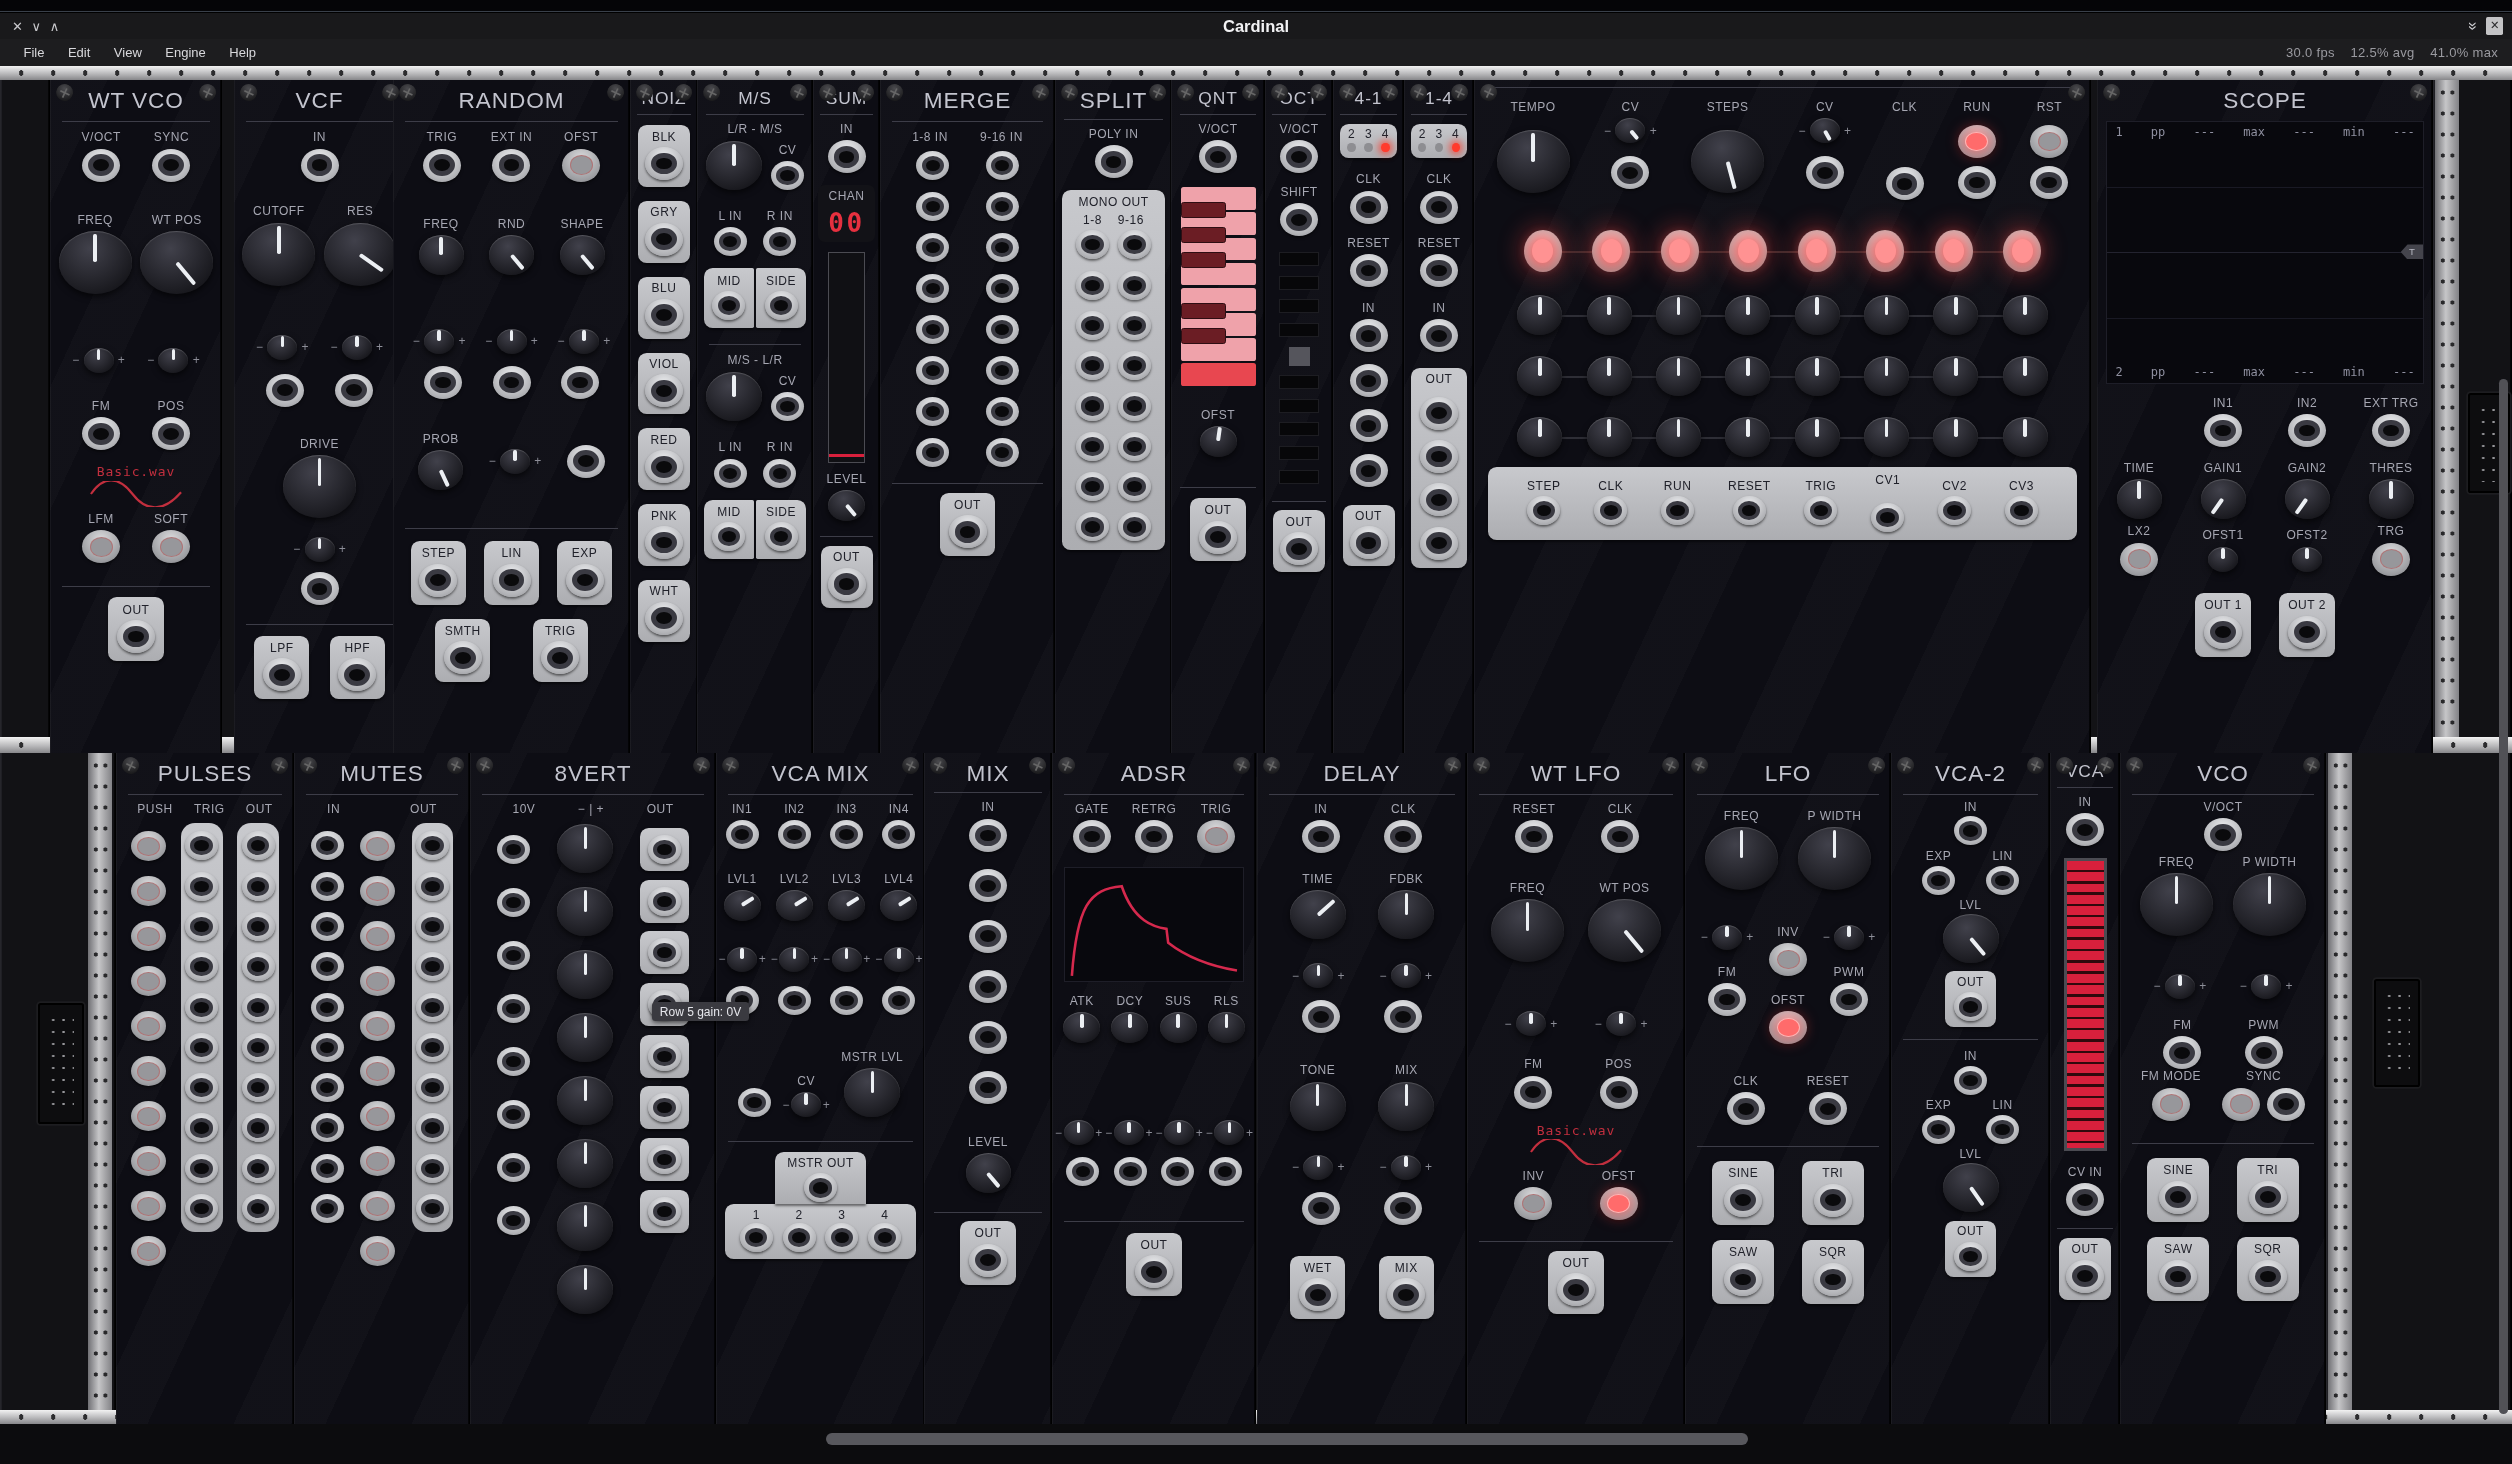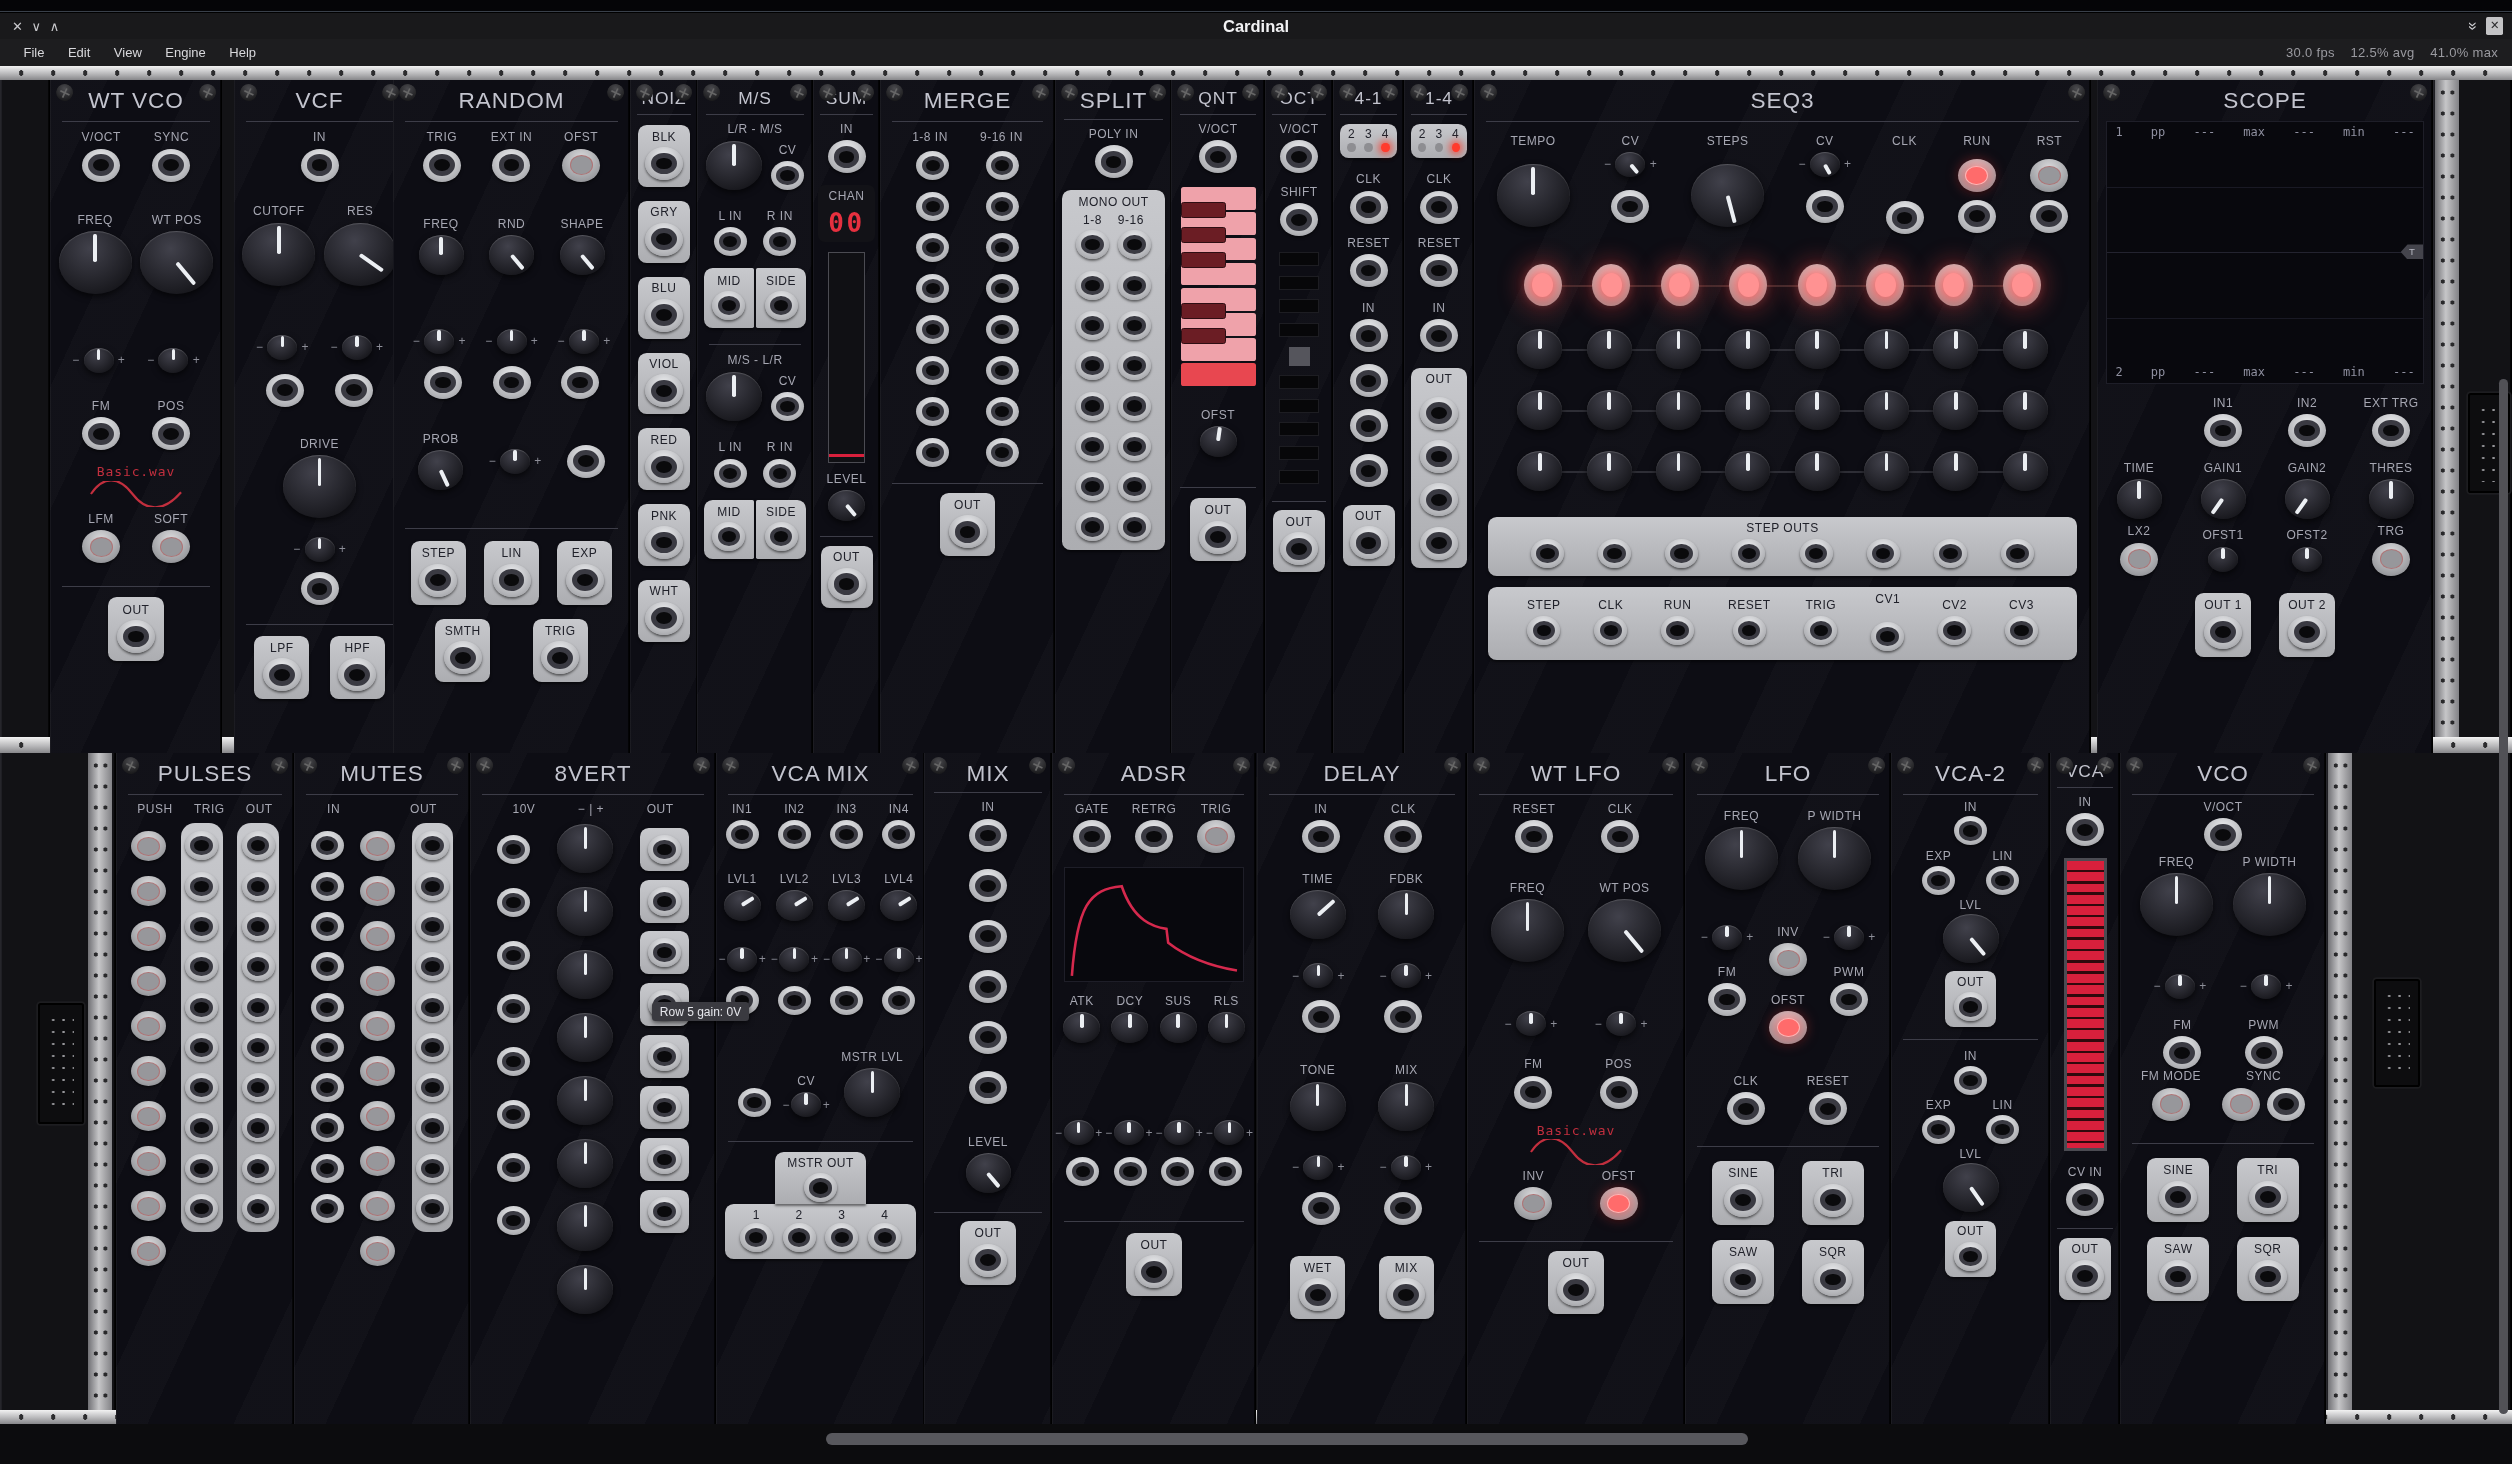--- a/index.html
+++ b/index.html
@@ -733,21 +733,20 @@
       <div class="lg" style="margin:15.7px 7px 0;padding:4.3px 7px 8.7px;gap:10.4px">
         <span class="lbl">OUT</span>
         <div class="port"></div>
           <div class="port"></div>
           <div class="port"></div>
           <div class="port"></div>
       </div>
     </div>
 
     <div class="m" style="left:1474px;width:617px">
-      <div class="mtitle">SEQ3</div>
         <div class="hr"></div>
       <div style="display:flex;justify-content:space-between;padding:12px 22.6px 0;align-items:flex-start">
         <div class="col">
             <span class="lbl">TEMPO</span>
             <div class="knob kxl" style="margin-top:12px"></div>
           </div>
         <div class="col">
             <span class="lbl">CV</span>
           <div class="trimw">
               <span>−</span>
@@ -821,33 +820,20 @@
       <div class="rw" style="margin:21px 19px 0;position:relative">
         <div style="position:absolute;left:38px;right:38px;top:50%;height:1.7px;background:#2e2e36"></div>
         <div class="knob kmd" style="z-index:1"></div>
           <div class="knob kmd" style="z-index:1"></div>
           <div class="knob kmd" style="z-index:1"></div>
           <div class="knob kmd" style="z-index:1"></div>
           <div class="knob kmd" style="z-index:1"></div>
           <div class="knob kmd" style="z-index:1"></div>
           <div class="knob kmd" style="z-index:1"></div>
           <div class="knob kmd" style="z-index:1"></div>
-      </div>
-      <div class="lg" style="margin:26px 14px 0;padding:4.3px 8.7px 8.7px">
-        <span class="lbl">STEP OUTS</span>
-        <div class="rw" style="width:100%">
-            <div class="port sm"></div>
-            <div class="port sm"></div>
-            <div class="port sm"></div>
-            <div class="port sm"></div>
-            <div class="port sm"></div>
-            <div class="port sm"></div>
-            <div class="port sm"></div>
-            <div class="port sm"></div>
-          </div>
       </div>
       <div class="lg" style="margin:10.4px 14px 0;padding:5.2px 5.2px 8.7px">
         <div class="rw" style="width:100%">
 
         <div class="col" style="gap:3.5px">
               <span class="lbl dk">STEP</span>
               <div class="port sm"></div>
             </div>
             <div class="col" style="gap:3.5px">
               <span class="lbl dk">CLK</span>

